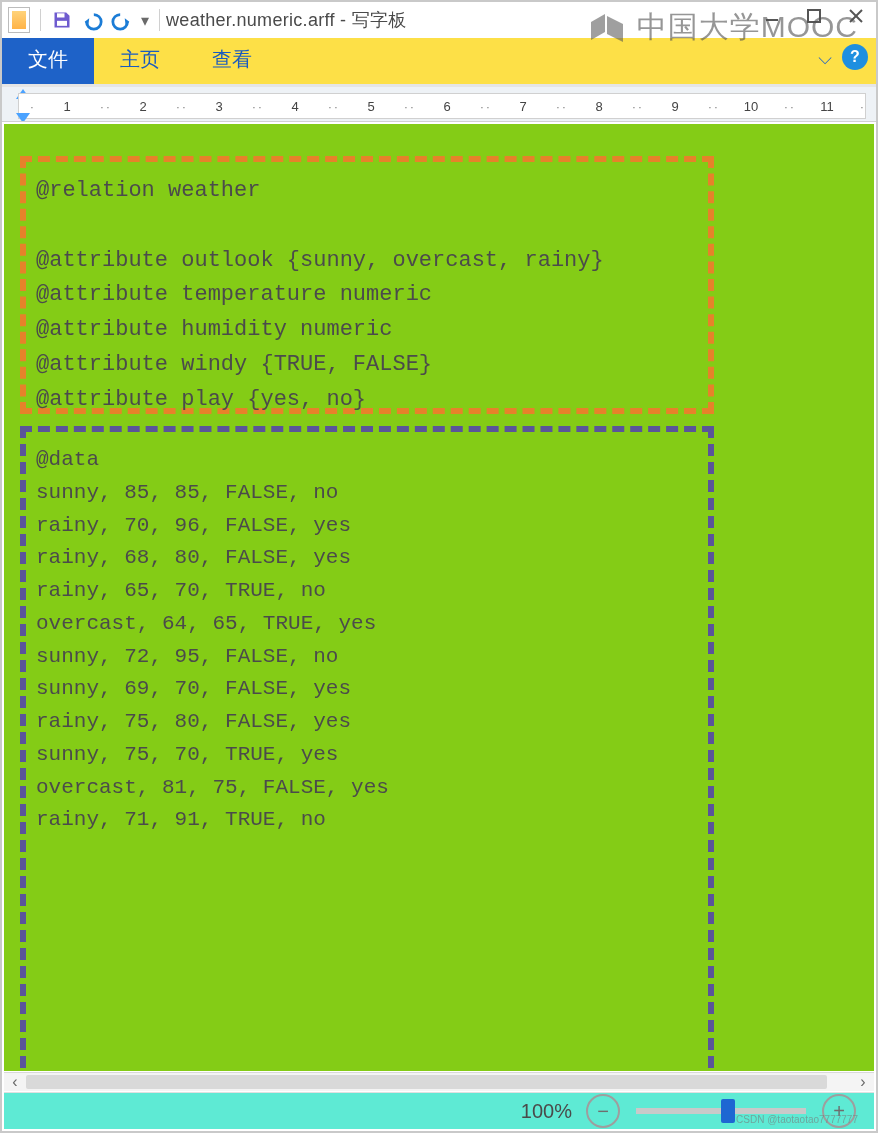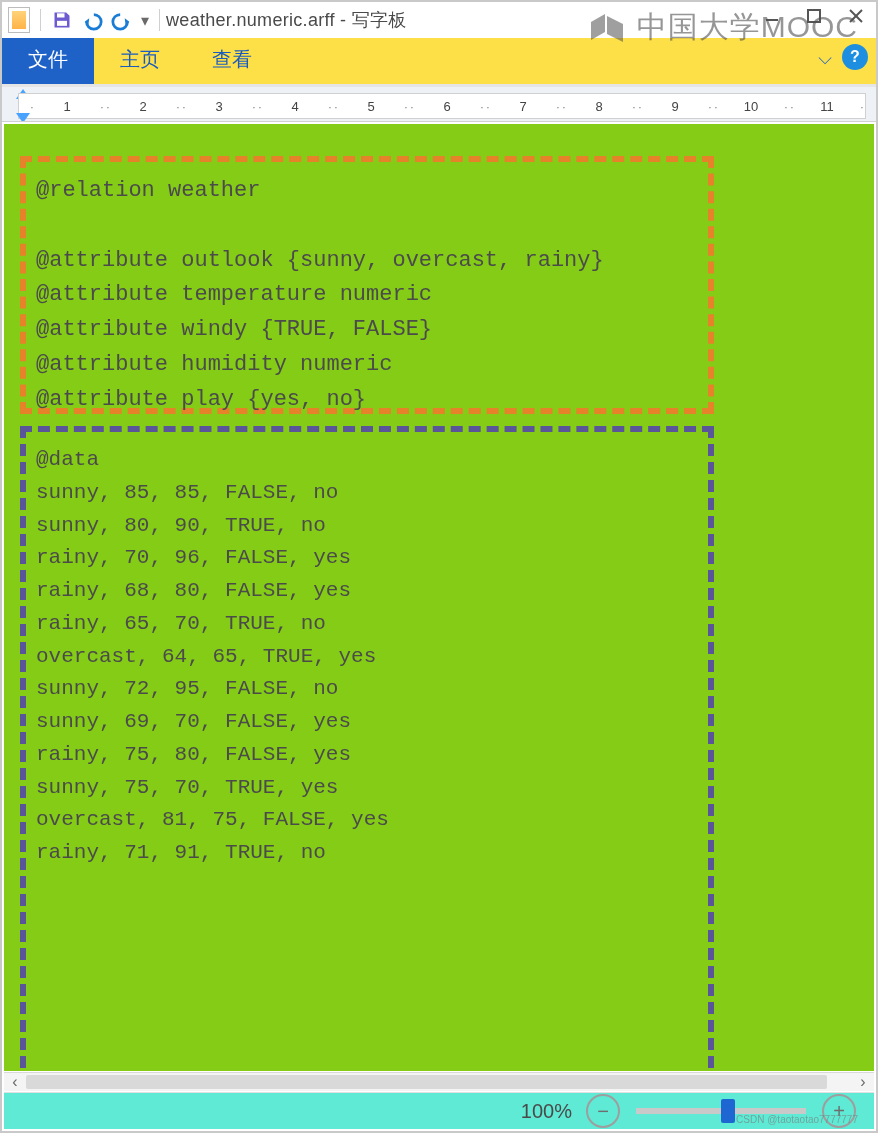--- a/index.html
+++ b/index.html
@@ -150,28 +150,27 @@
     </div>
     <div class="marker2"></div>
   </div>
 
   <div class="doc-area">
     <div class="box orange" id="orange-box">
         <div class="line">@relation weather</div>
         <div class="line">&nbsp;</div>
         <div class="line">@attribute outlook {sunny, overcast, rainy}</div>
         <div class="line">@attribute temperature numeric</div>
+        <div class="line">@attribute humidity numeric</div>
         <div class="line">@attribute windy {TRUE, FALSE}</div>
-        <div class="line">@attribute humidity numeric</div>
         <div class="line">@attribute play {yes, no}</div>
       </div>
     <div class="box purple" id="purple-box">
         <div class="line">@data</div>
         <div class="line">sunny, 85, 85, FALSE, no</div>
-        <div class="line">sunny, 80, 90, TRUE, no</div>
         <div class="line">rainy, 70, 96, FALSE, yes</div>
         <div class="line">rainy, 68, 80, FALSE, yes</div>
         <div class="line">rainy, 65, 70, TRUE, no</div>
         <div class="line">overcast, 64, 65, TRUE, yes</div>
         <div class="line">sunny, 72, 95, FALSE, no</div>
         <div class="line">sunny, 69, 70, FALSE, yes</div>
         <div class="line">rainy, 75, 80, FALSE, yes</div>
         <div class="line">sunny, 75, 70, TRUE, yes</div>
         <div class="line">overcast, 81, 75, FALSE, yes</div>
         <div class="line">rainy, 71, 91, TRUE, no</div>

